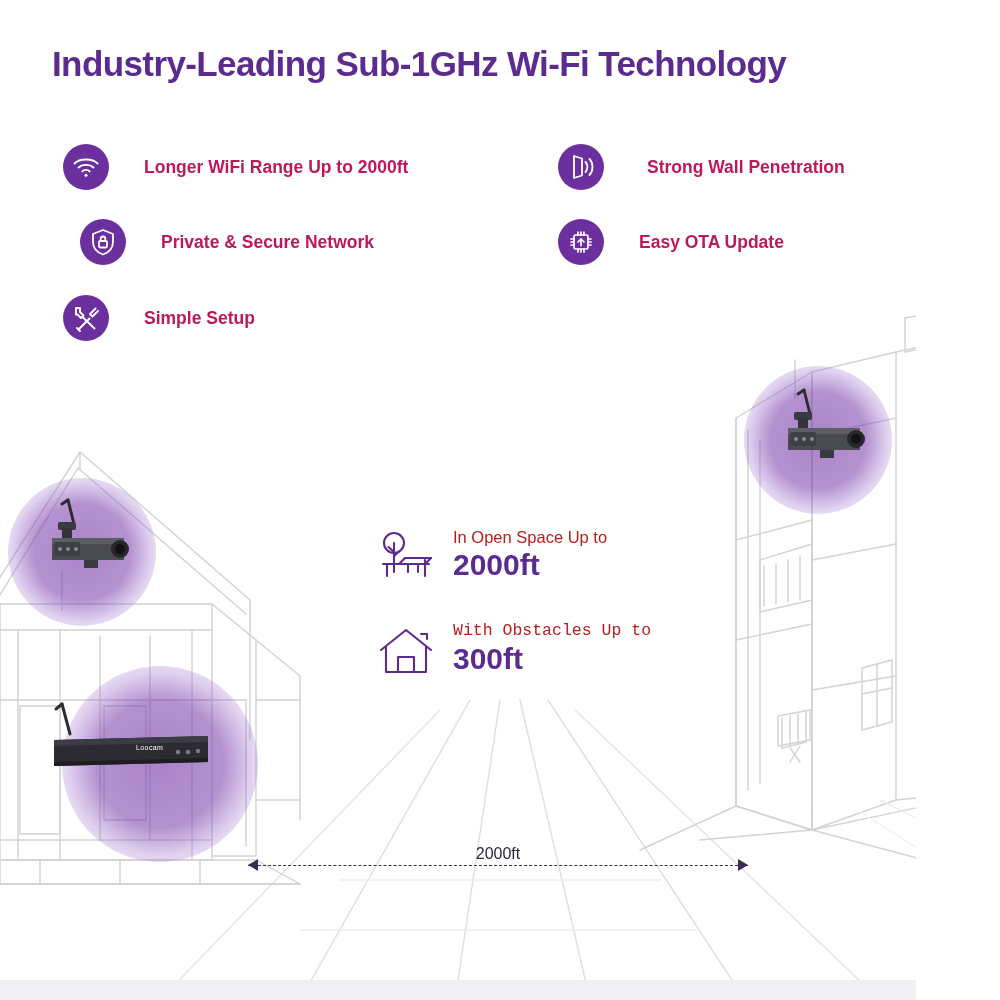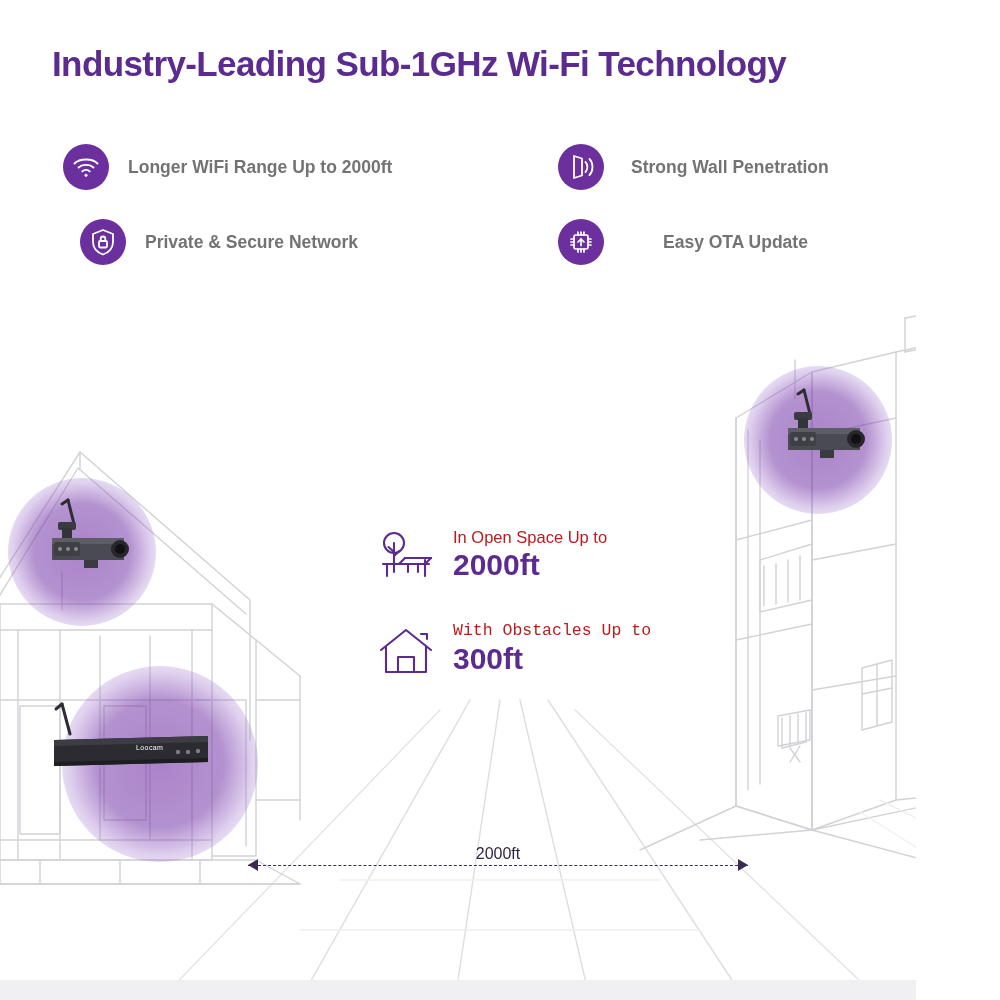--- a/index.html
+++ b/index.html
@@ -45,33 +45,33 @@
     width: 46px;
     height: 46px;
     border-radius: 50%;
     background: #6b2f9e;
     flex: 0 0 auto;
     display: flex;
     align-items: center;
     justify-content: center;
   }
   .feature-label {
-    margin-left: 19px;
+    margin-left: 35px;
     font-size: 17.5px;
     font-weight: bold;
-    color: #737373;
+    color: #be185d;
     white-space: nowrap;
   }
 
   
   .f0 { left: 63px;  top: 144px; }
   .f1 { left: 80px;  top: 219px; }
   .f2 { left: 63px;  top: 295px; }
   .f3 { left: 558px; top: 144px; gap: 8px; }
-  .f4 { left: 558px; top: 219px; gap: 40px; }
+  .f4 { left: 558px; top: 219px; }
 
   
   .stat {
     position: absolute;
     display: flex;
     align-items: flex-start;
   }
   .stat-icon {
     width: 62px;
     height: 62px;
@@ -348,20 +348,32 @@
     <span class="feature-badge">
       <svg width="26" height="28" viewBox="0 0 26 28" xmlns="http://www.w3.org/2000/svg" fill="none" stroke="#ffffff" stroke-width="1.8" stroke-linejoin="round">
         <path d="M13 2 L23 6 V14 C23 20 18.5 24.5 13 26.5 C7.5 24.5 3 20 3 14 V6 Z"></path>
         <rect x="9" y="13" width="8" height="6.5" rx="1.2"></rect>
         <path d="M10.7 13 V10.9 C10.7 9.5 11.7 8.5 13 8.5 C14.3 8.5 15.3 9.5 15.3 10.9 V13"></path>
       </svg>
     </span>
     <span class="feature-label">Private &amp; Secure Network</span>
   </div>
 
+  <div class="feature f2">
+    <span class="feature-badge">
+      <svg width="28" height="28" viewBox="0 0 28 28" xmlns="http://www.w3.org/2000/svg" fill="none" stroke="#ffffff" stroke-width="1.9" stroke-linecap="round" stroke-linejoin="round">
+        <path d="M4 4 L8 4 L8 8 L11.5 11.5 L9 14 L5.5 10.5 L4 10.5 Z"></path>
+        <path d="M10.5 13 L22.5 24.5"></path>
+        <path d="M23.5 4.5 L18 10 L20.5 12.5 L26 7"></path>
+        <path d="M17.5 14.5 L6.5 25.5"></path>
+        <path d="M5 24 L8 27"></path>
+      </svg>
+    </span>
+    <span class="feature-label">Simple Setup</span>
+  </div>
 
   <div class="feature f3">
     <span class="feature-badge">
       <svg width="26" height="28" viewBox="0 0 26 28" xmlns="http://www.w3.org/2000/svg" fill="none" stroke="#ffffff" stroke-width="1.8" stroke-linejoin="round" stroke-linecap="round">
         <path d="M6 3 L14 5.5 V22.5 L6 25 Z"></path>
         <path d="M17.5 9 C20 11.5 20 16.5 17.5 19"></path>
         <path d="M21.5 6 C25.5 10 25.5 18 21.5 22"></path>
       </svg>
     </span>
     <span class="feature-label">Strong Wall Penetration</span>

